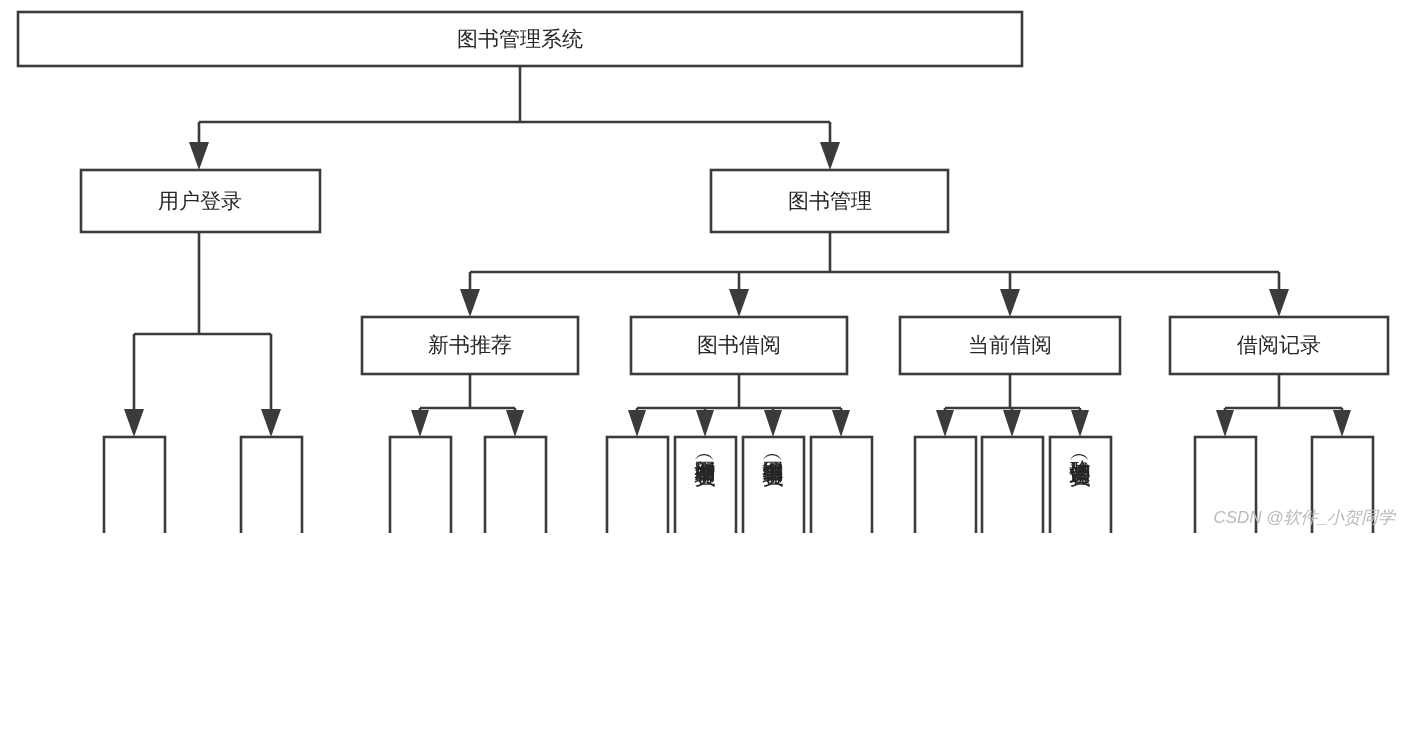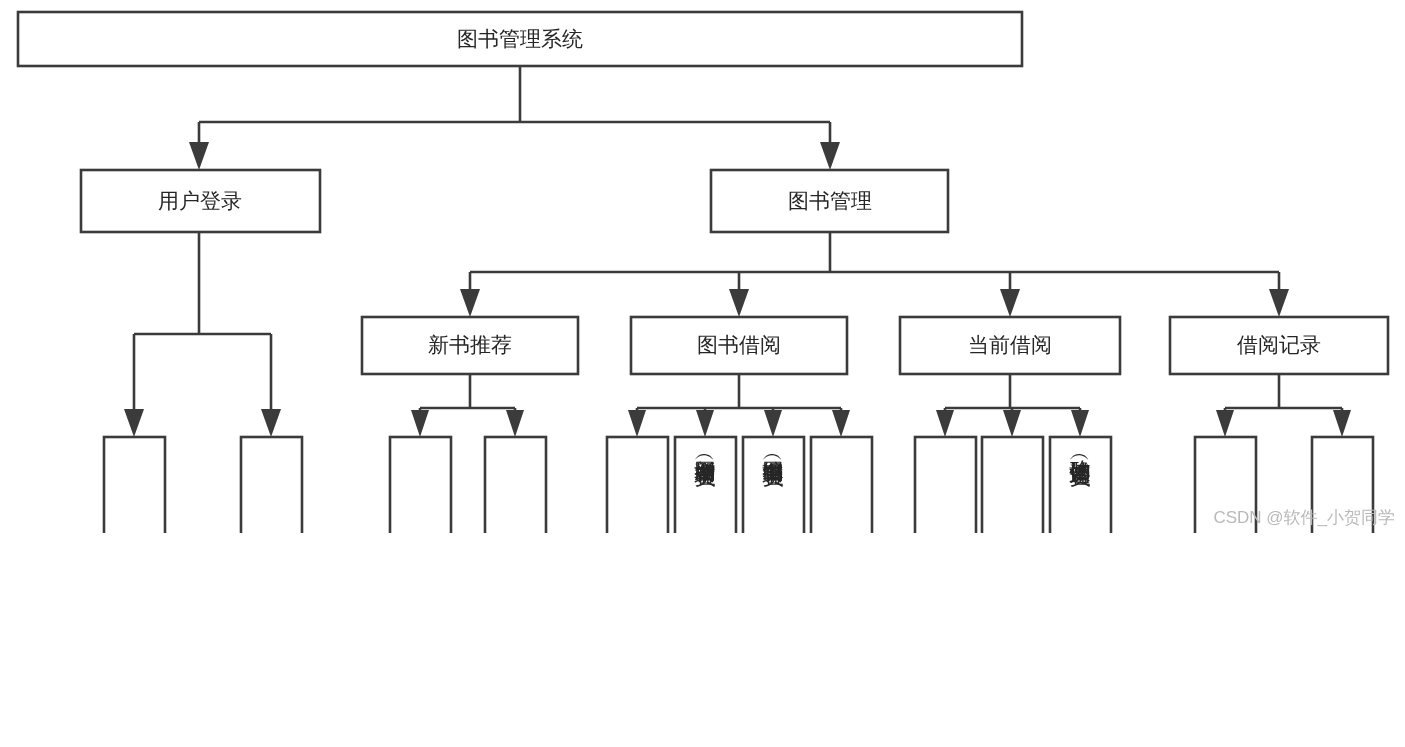--- a/index.html
+++ b/index.html
@@ -63,20 +63,21 @@
     pointer-events: none;
   }
   .watermark {
     position: absolute;
     right: 10px;
     bottom: 4px;
     font-family: "Liberation Sans", "DejaVu Sans", sans-serif;
     font-size: 17px;
     color: #b9b9b9;
     white-space: nowrap;
+    font-style: italic;
   }
 </style>
 </head>
 <body>
 
 <div id="diagram-root">
 
   <svg class="flow-canvas" viewBox="0 0 1405 747">
 
     <g>

